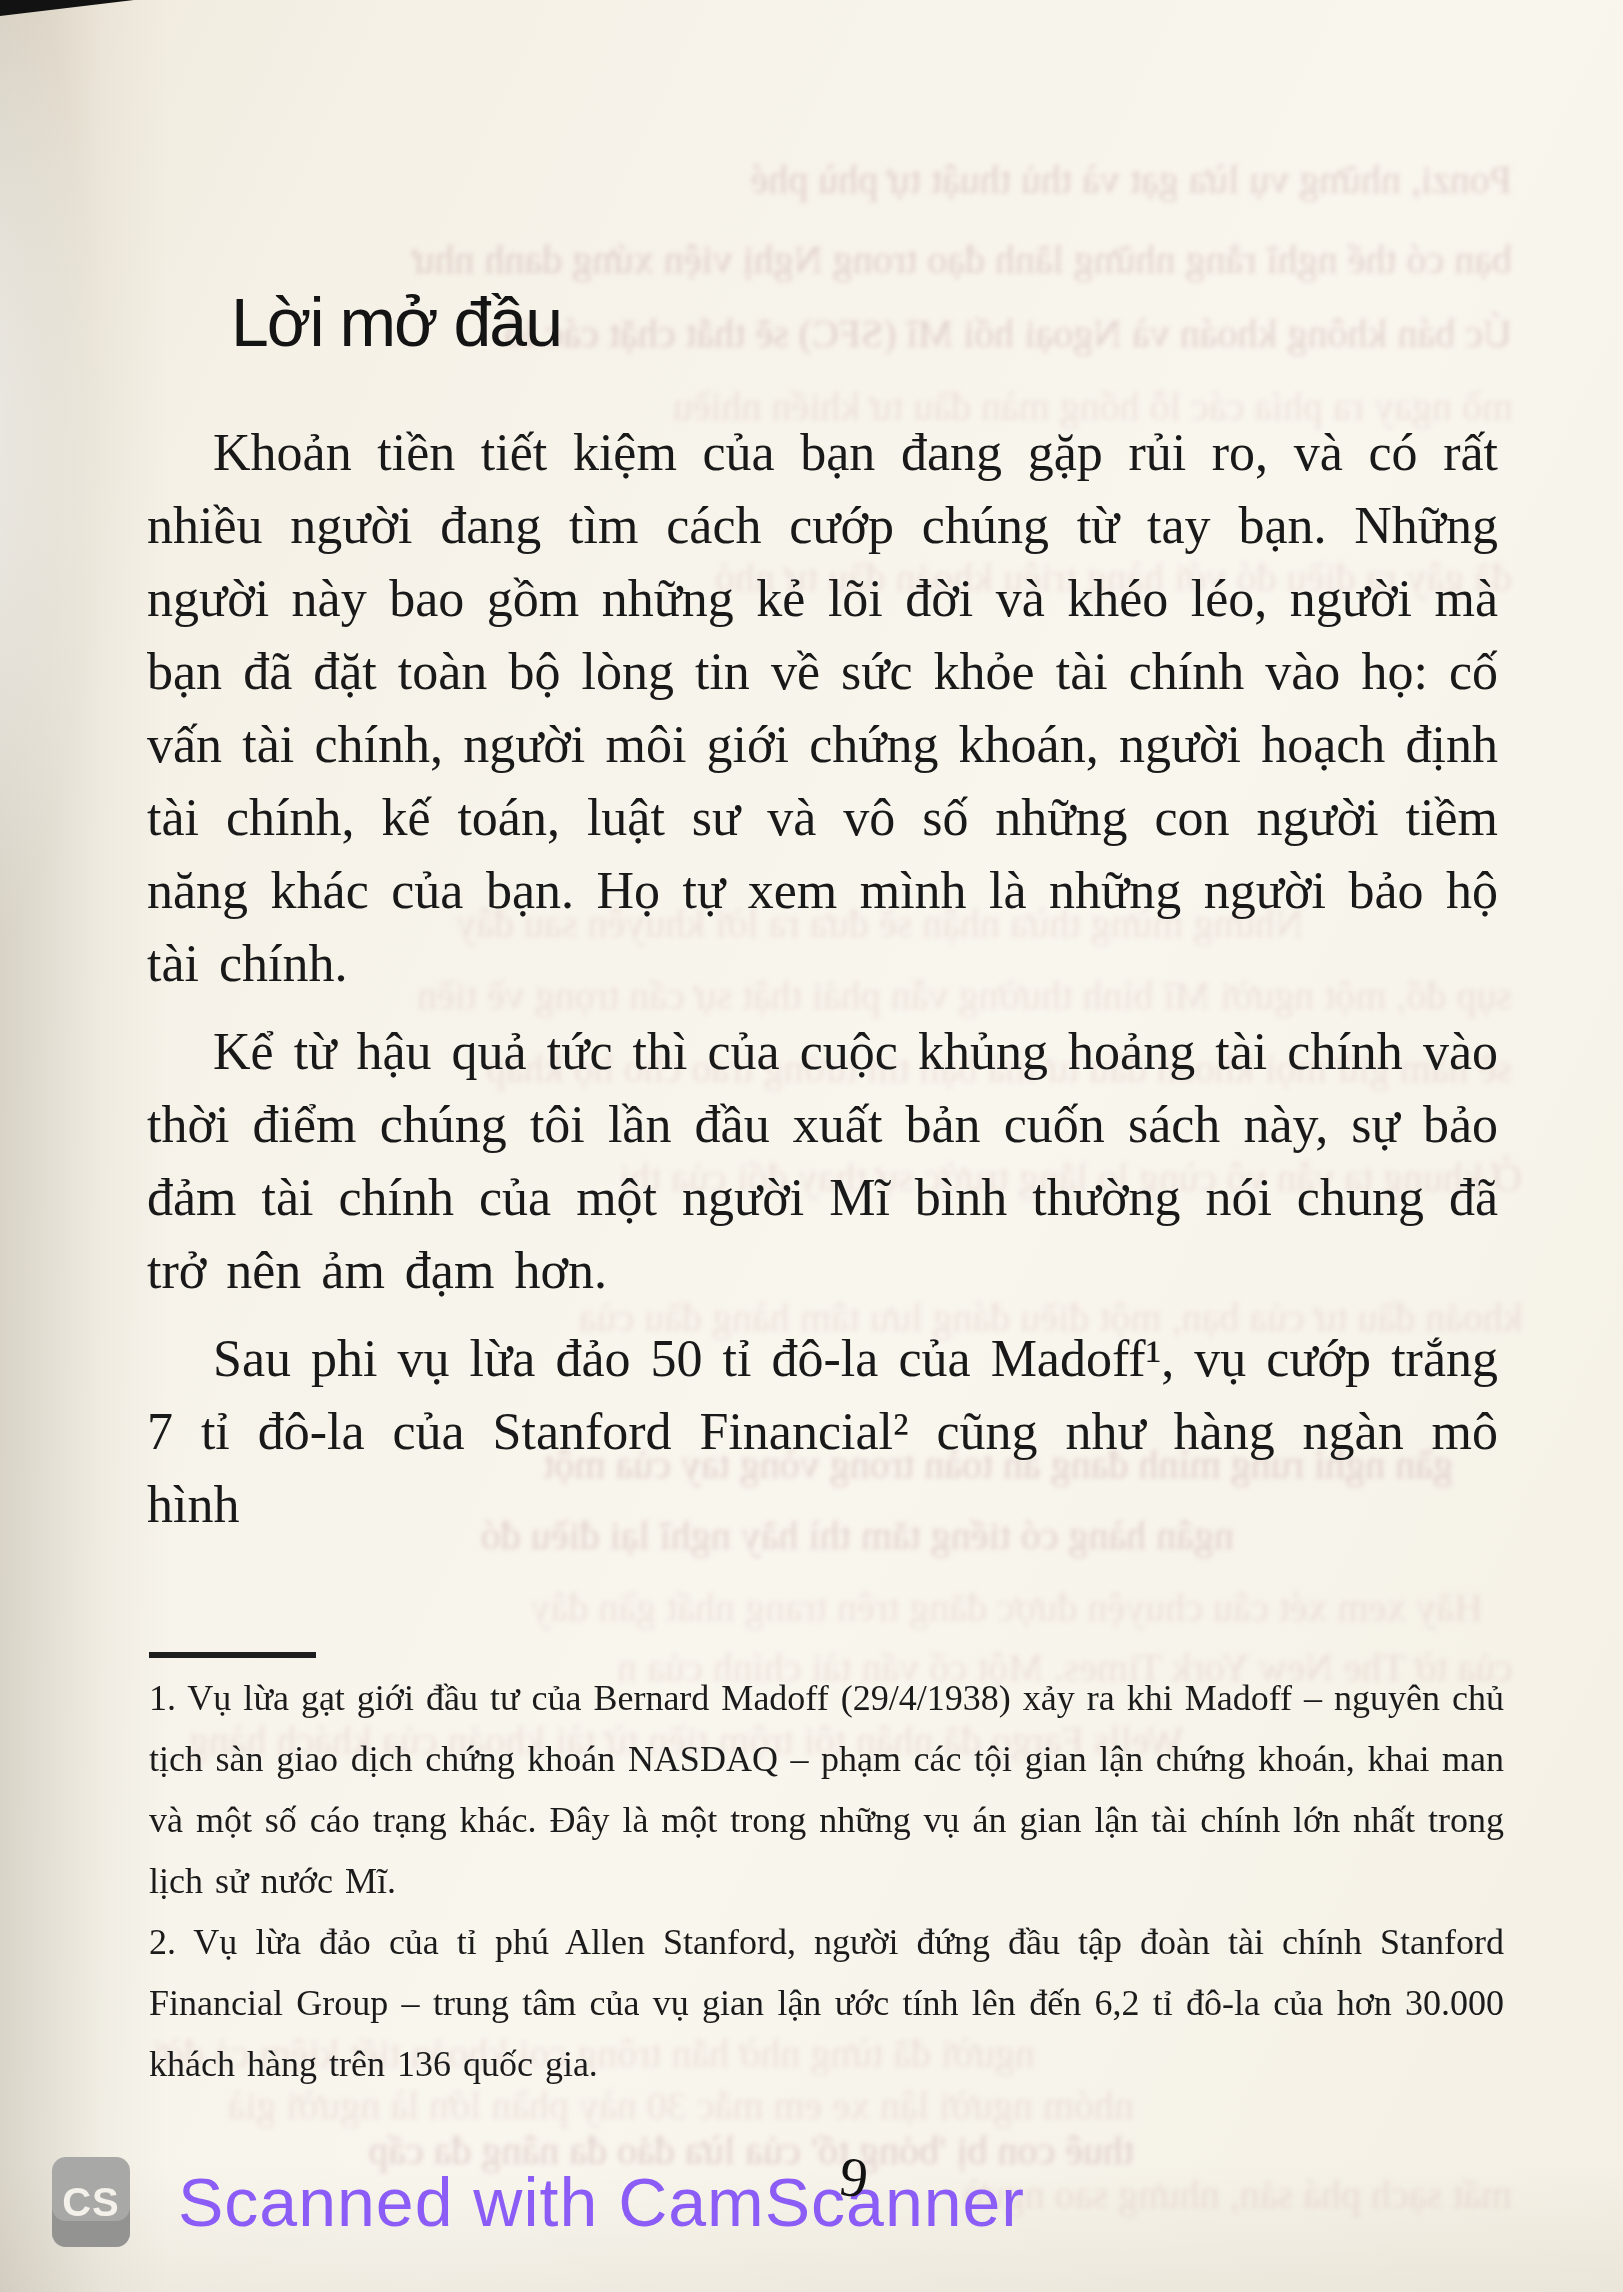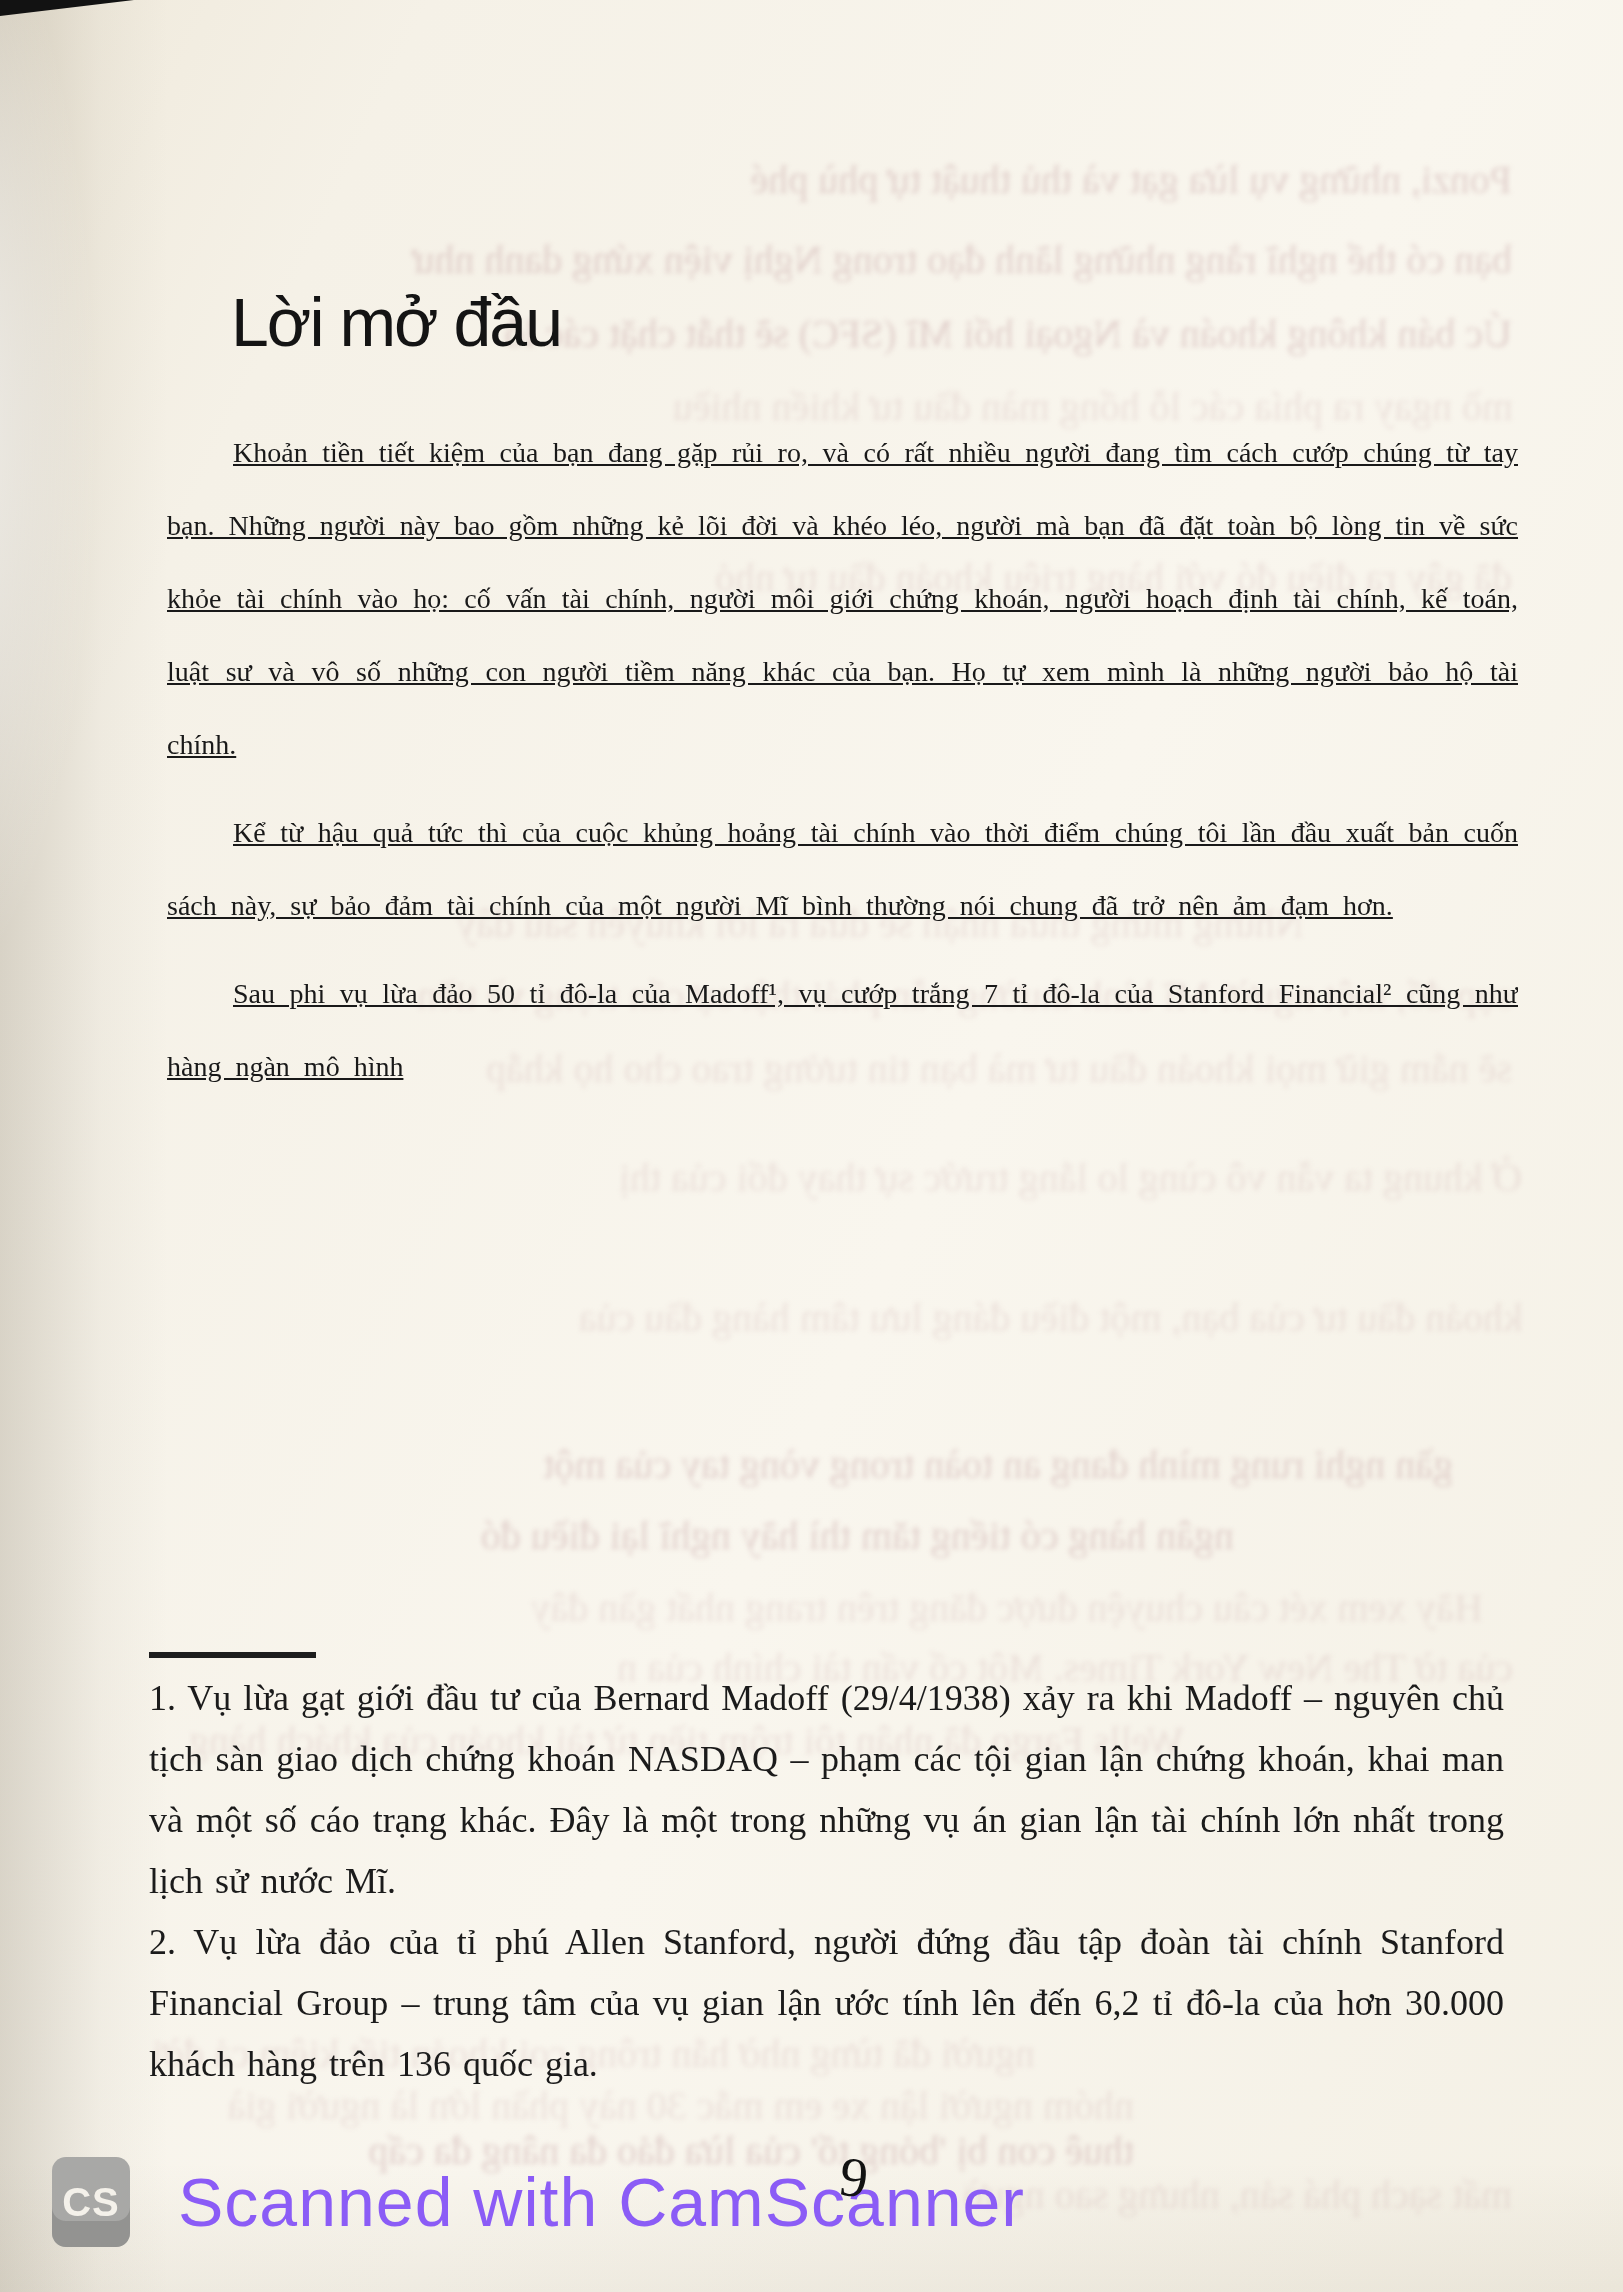--- a/index.html
+++ b/index.html
@@ -24,23 +24,23 @@
   
   .bleed { position:absolute; z-index:2; transform:scaleX(-1); filter:blur(2.6px);
     color:#b98f92; opacity:0.36; font-size:40px; line-height:52px; height:54px;
     white-space:nowrap; overflow:hidden; pointer-events:none; }
   .bleed.light { opacity:0.20; }
 
   
   .title { position:absolute; left:231px; top:237px; z-index:3;
     font-family:"Liberation Sans", sans-serif; font-weight:normal;
     font-size:68px; letter-spacing:-2px; color:#141414; }
-  .body-text { position:absolute; left:167px; top:416px; width:1351px; height:1230px;
-    overflow:hidden; z-index:3; font-size:28px; line-height:73px;
-    text-align:justify; word-spacing:7px; color:#191919;text-decoration:underline; }
+  .body-text { position:absolute; left:147px; top:416px; width:1351px; height:1230px;
+    overflow:hidden; z-index:3; font-size:52px; line-height:73px;
+    text-align:justify; word-spacing:7px; color:#191919; }
   .body-text p { margin:0 0 15px 0; text-indent:66px; }
 
   .fn-rule { position:absolute; left:149px; top:1652px; width:167px; height:6px;
     background:#1e1e1e; z-index:3; }
   .footnotes { position:absolute; left:149px; top:1668px; width:1355px; z-index:3;
     font-size:36px; line-height:61px; text-align:justify; word-spacing:3px; color:#1b1b1b; }
   .footnotes p { margin:0; }
 
   .page-number { position:absolute; left:840px; top:2145px; z-index:6;
     font-size:56px; color:#121212; transform:rotate(7deg); }

